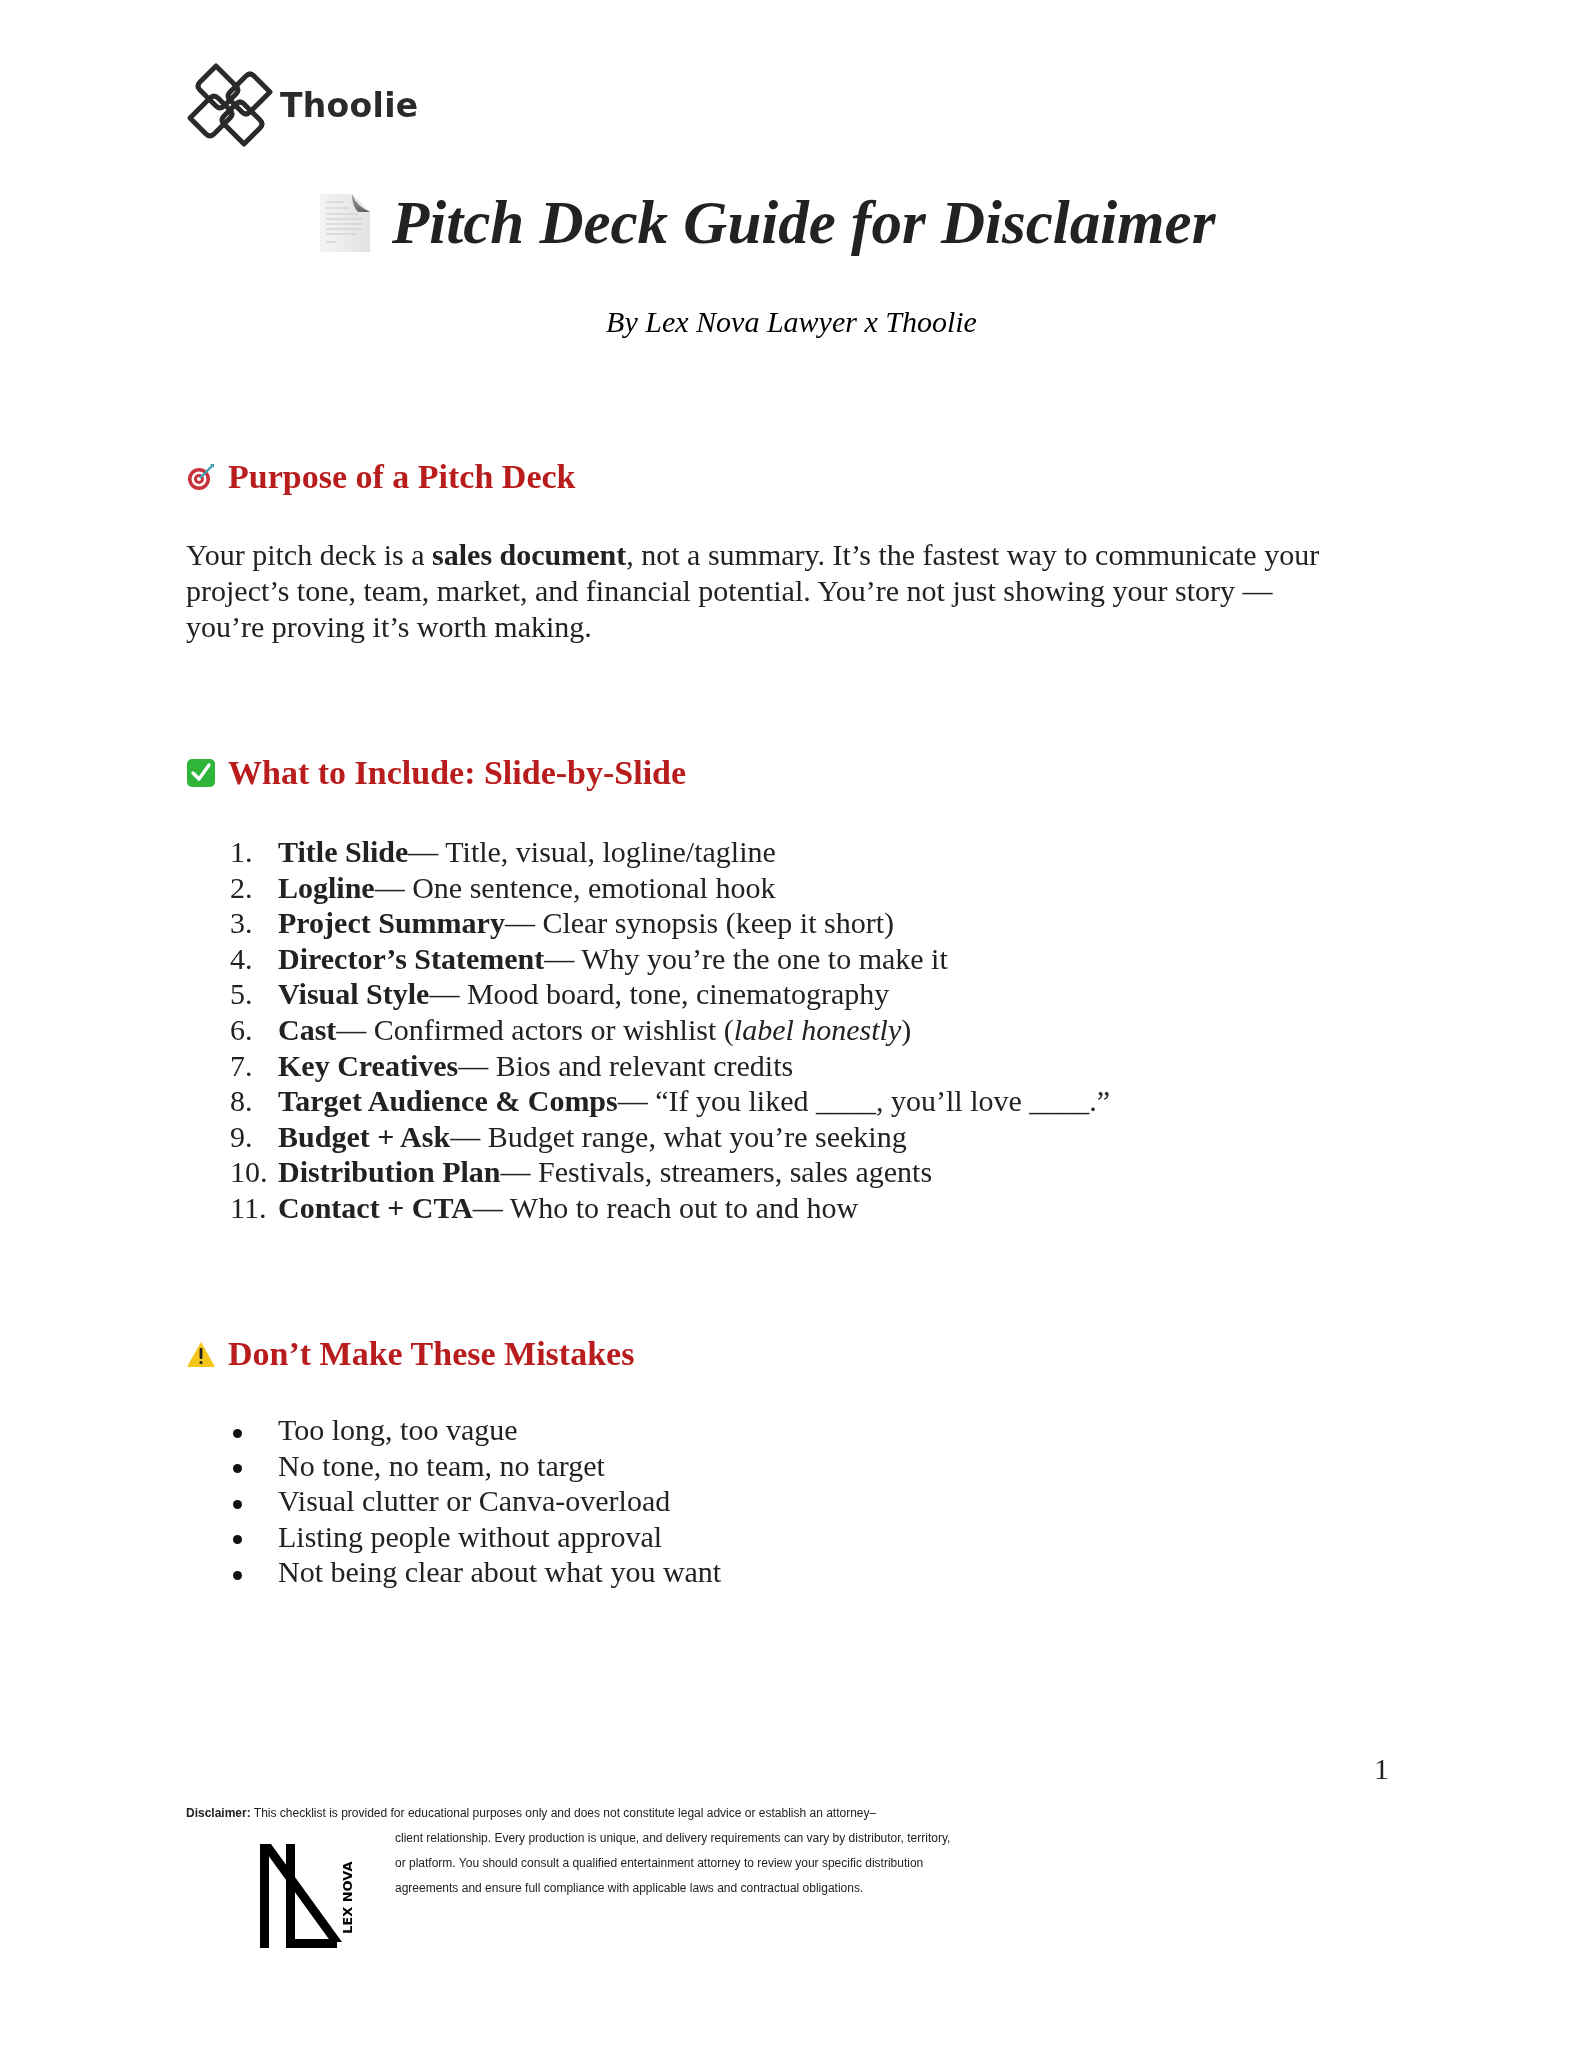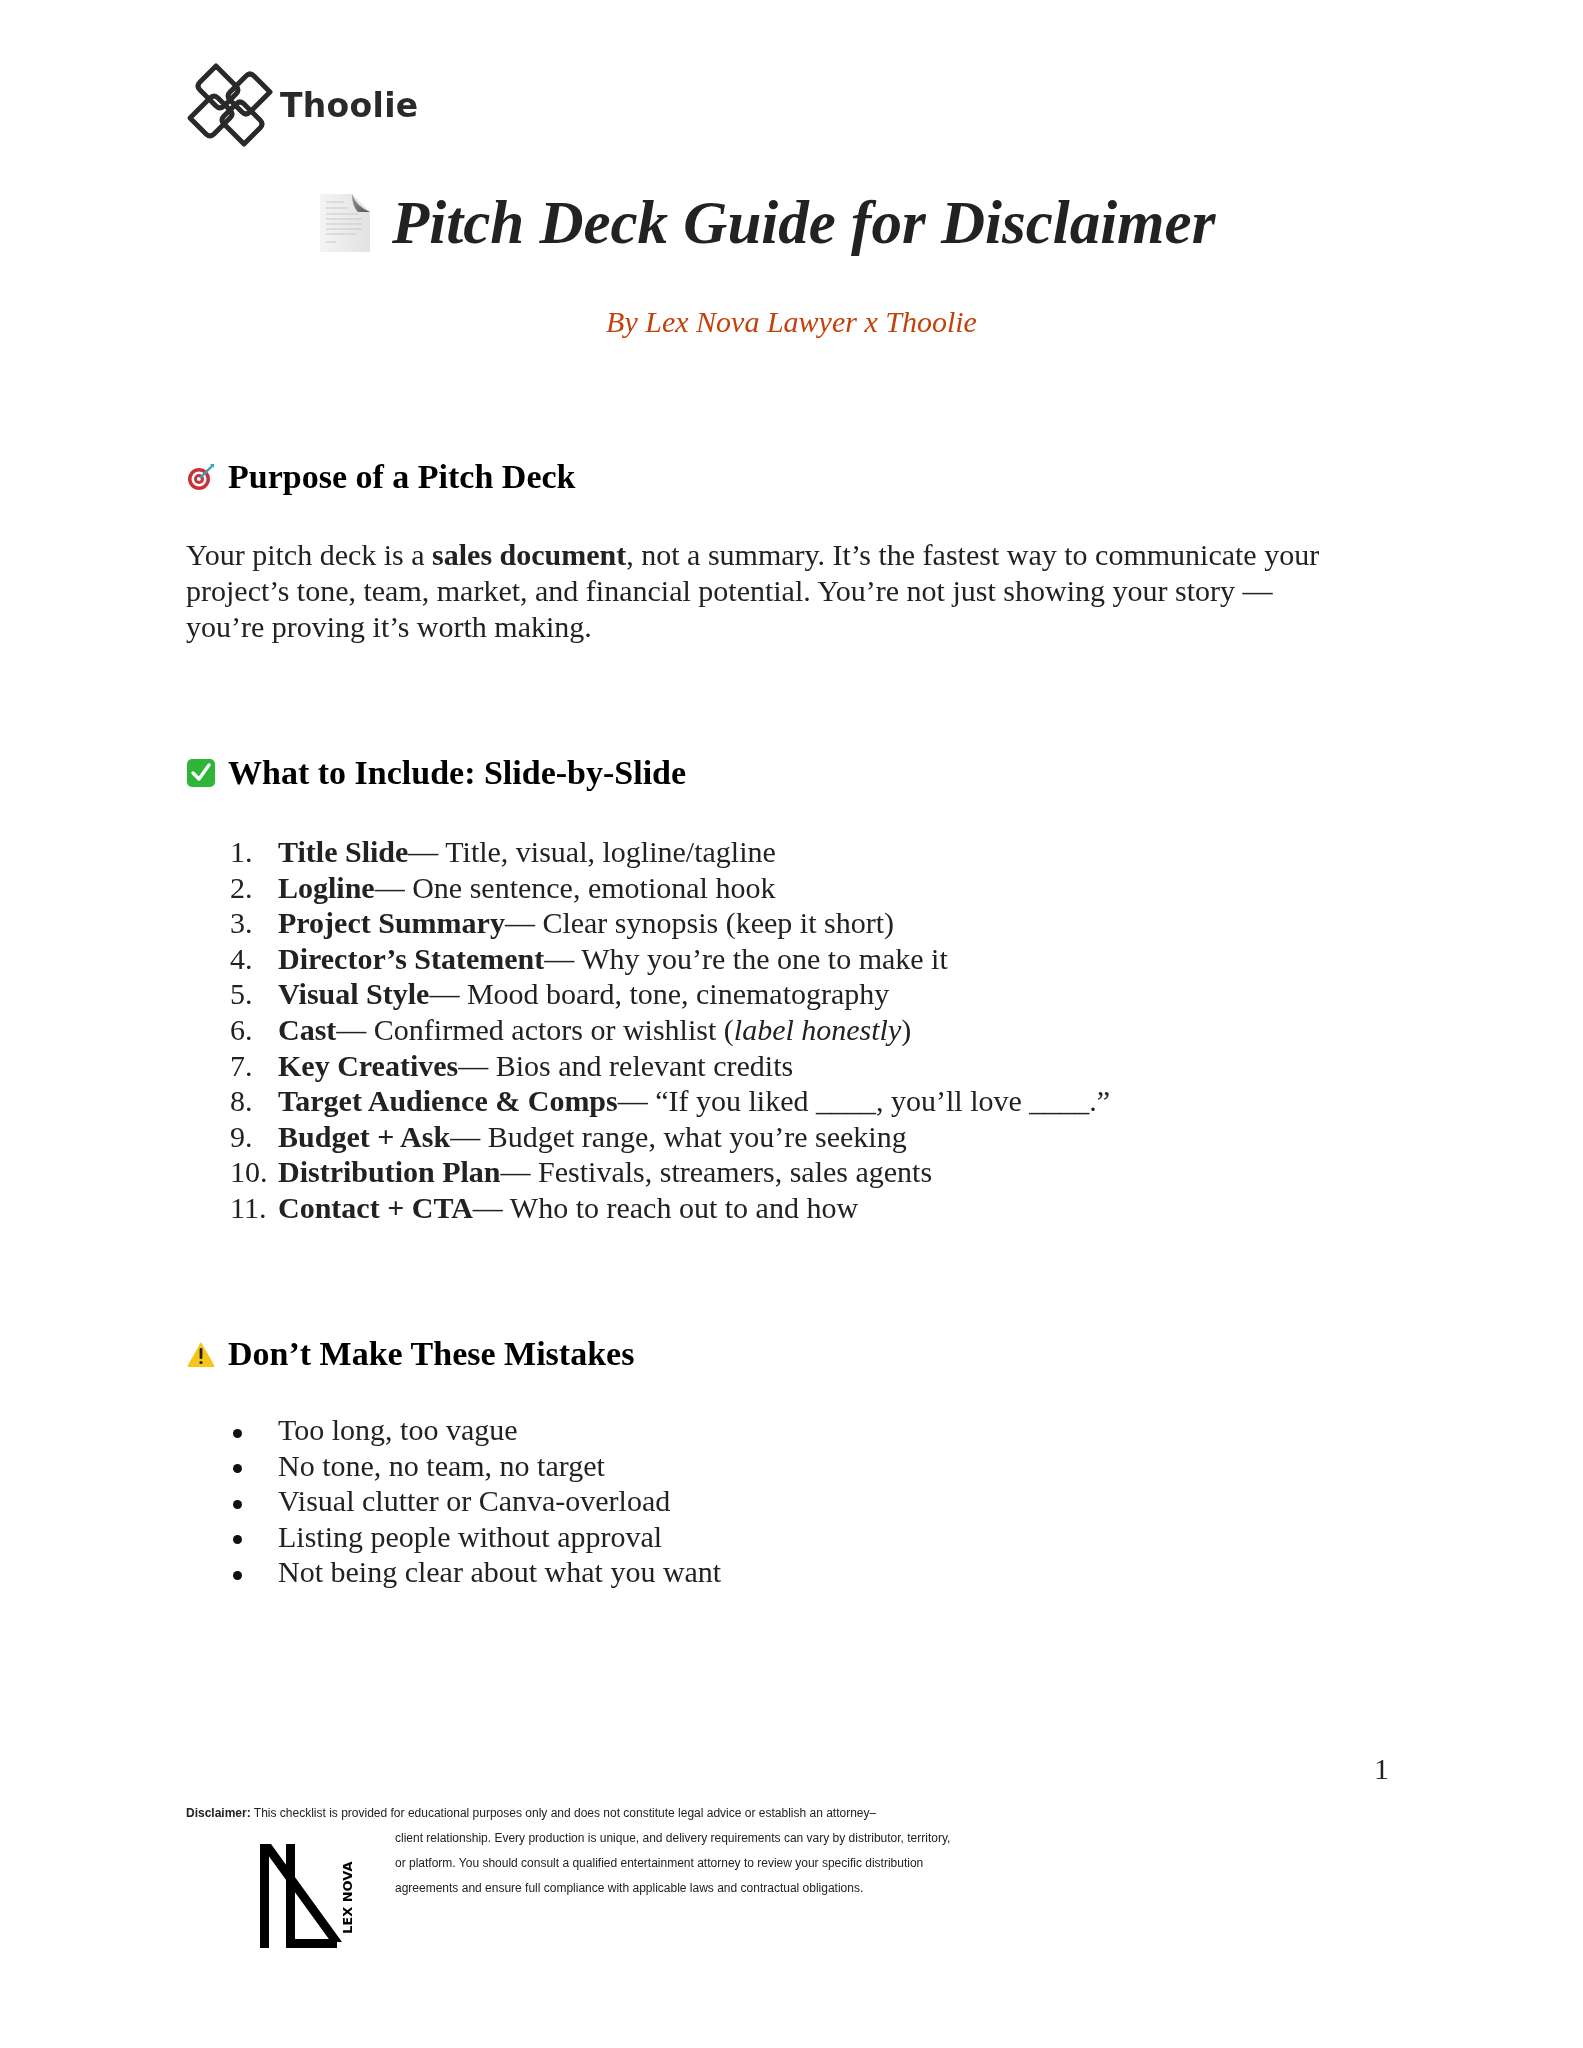--- a/index.html
+++ b/index.html
@@ -7,23 +7,23 @@
   .abs { position: absolute; }
 
   .logo { left: 186px; top: 60px; display: flex; align-items: center; }
   .logo svg { display: block; }
   .logo-text { font-family: "DejaVu Sans", sans-serif; font-weight: bold; font-size: 33px; color: #2a2a2a; margin-left: 4px; letter-spacing: 0.3px; }
 
   .title-row { left: 318px; top: 188px; display: flex; align-items: center; }
   .doc-icon { width: 54px; height: 62px; margin-right: 20px; }
   .title { font-family: "Liberation Serif", serif; font-style: italic; font-weight: bold; font-size: 61px; color: #222; white-space: nowrap; }
 
-  .byline { left: 0; width: 1583px; top: 305px; text-align: center; font-style: italic; font-size: 30px; color: #c2410c; }
-
-  .heading { display: flex; align-items: center; font-weight: bold; font-size: 34px; color: #000000; white-space: nowrap; }
+  .byline { left: 0; width: 1583px; top: 305px; text-align: center; font-style: italic; font-size: 30px; color: #000000; }
+
+  .heading { display: flex; align-items: center; font-weight: bold; font-size: 34px; color: #b91c1c; white-space: nowrap; }
   .heading .hicon { width: 30px; height: 30px; margin-right: 12px; display: inline-block; }
 
   .para { left: 186px; top: 537px; width: 1200px; font-size: 30px; line-height: 36px; color: #222; }
   .para b { font-weight: bold; }
 
   .olist { left: 230px; top: 834px; font-size: 30px; line-height: 35.6px; color: #222; }
   .olist .li { display: flex; white-space: nowrap; }
   .olist .num { width: 48px; display: inline-block; }
   .olist .term { font-weight: bold; }
 

